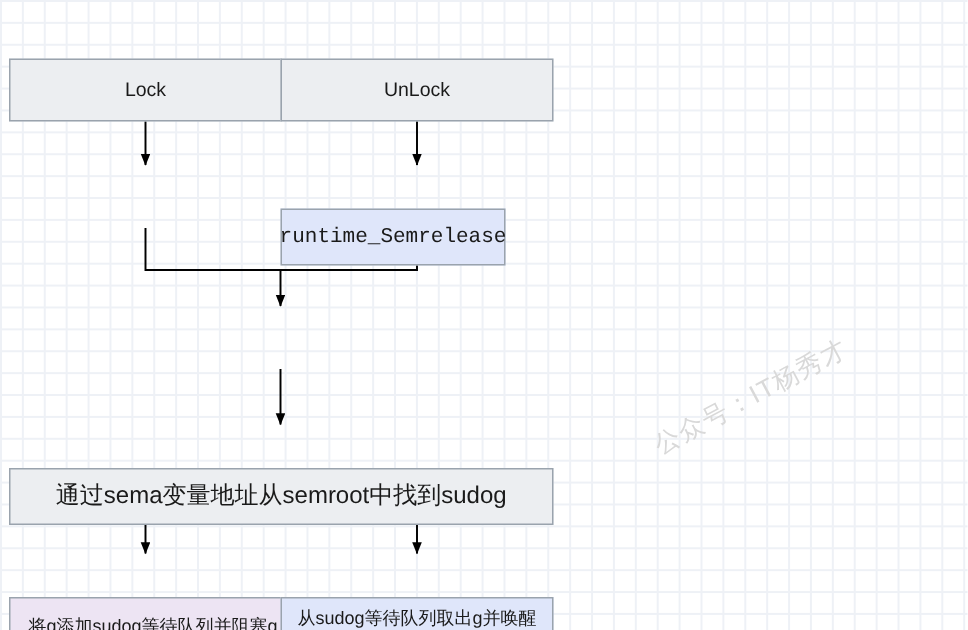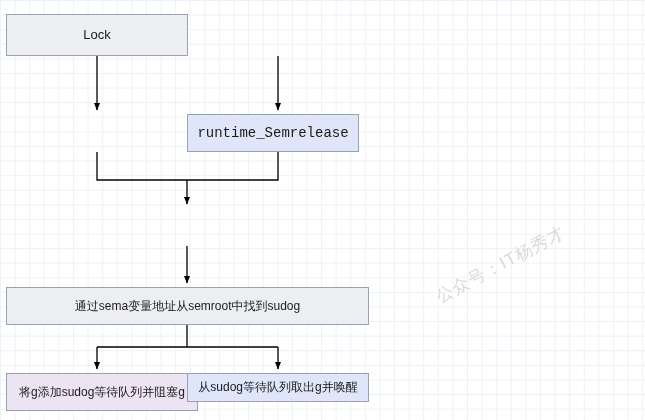--- a/index.html
+++ b/index.html
@@ -28,52 +28,53 @@
     position: absolute;
     box-sizing: border-box;
     border: 1px solid #9aa3ad;
     display: flex;
     align-items: center;
     justify-content: center;
     text-align: center;
     color: #1a1a1a;
     line-height: 1.2;
     white-space: nowrap;
+    margin-top: 25px;
   }
   .n-lock {
     left: 6px; top: 14px; width: 182px; height: 42px;
     background: #eceef1;
     font-size: 13px;
   }
   .n-unlock {
     left: 187px; top: 14px; width: 182px; height: 42px;
     background: #eceef1;
     font-size: 13px;
   }
   .n-semacquire {
     left: 6px; top: 114px; width: 182px; height: 38px;
     background: #ede4f3;
     font-size: 14px;
     font-family: "Liberation Mono", monospace;
   }
   .n-semrelease {
-    left: 187px; top: 114px; width: 172px; height: 38px;
+    left: 187px; top: 114px; width: 150px; height: 38px;
     background: #dfe6fa;
     font-size: 14px;
     font-family: "Liberation Mono", monospace;
   }
   .n-semroot {
     left: 6px; top: 208px; width: 363px; height: 38px;
     background: #eceef1;
     font-size: 12px;
   }
   .n-sudog {
     left: 6px; top: 287px; width: 363px; height: 38px;
     background: #eceef1;
-    font-size: 12px;
+    font-size: 16px;
   }
   .n-addg {
     left: 6px; top: 373px; width: 192px; height: 38px;
     background: #ede4f3;
     font-size: 12px;
   }
   .n-popg {
     left: 187px; top: 373px; width: 182px; height: 29px;
     background: #dfe6fa;
     font-size: 12px;
@@ -132,20 +133,23 @@
       <path d="M97,347 L278,347" stroke="#000000" stroke-width="1.3" fill="none"></path>
       <path d="M97,347 L97,369" stroke="#000000" stroke-width="1.3" fill="none" marker-end="url(#ah)"></path>
       <path d="M278,347 L278,369" stroke="#000000" stroke-width="1.3" fill="none" marker-end="url(#ah)"></path>
     </g>
   </svg>
 
   <div class="node n-lock">
     <span>Lock</span>
   </div>
 
+  <div class="node n-unlock">
+    <span>UnLock</span>
+  </div>
 
 
   <div class="node n-semrelease">
     <span>runtime_Semrelease</span>
   </div>
 
 
   <div class="node n-sudog">
     <span>通过sema变量地址从semroot中找到sudog</span>
   </div>

